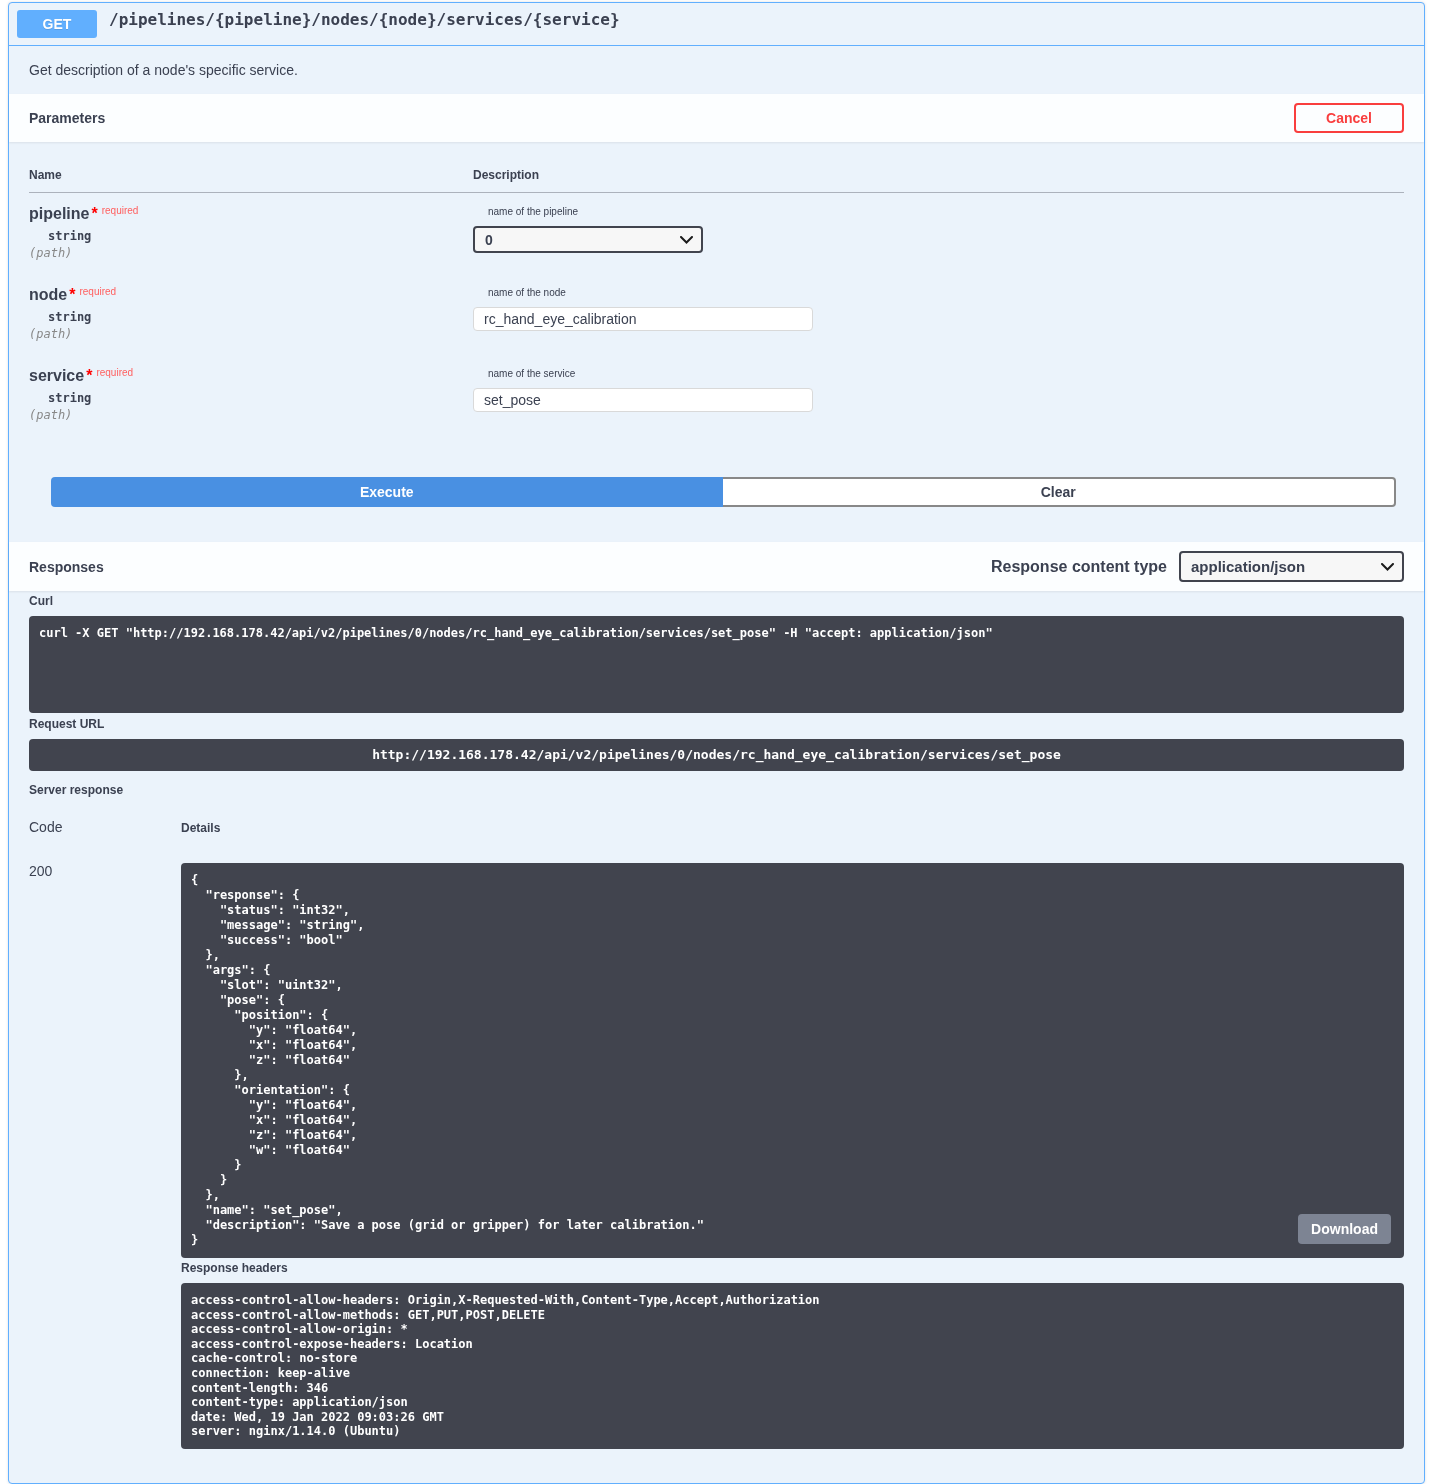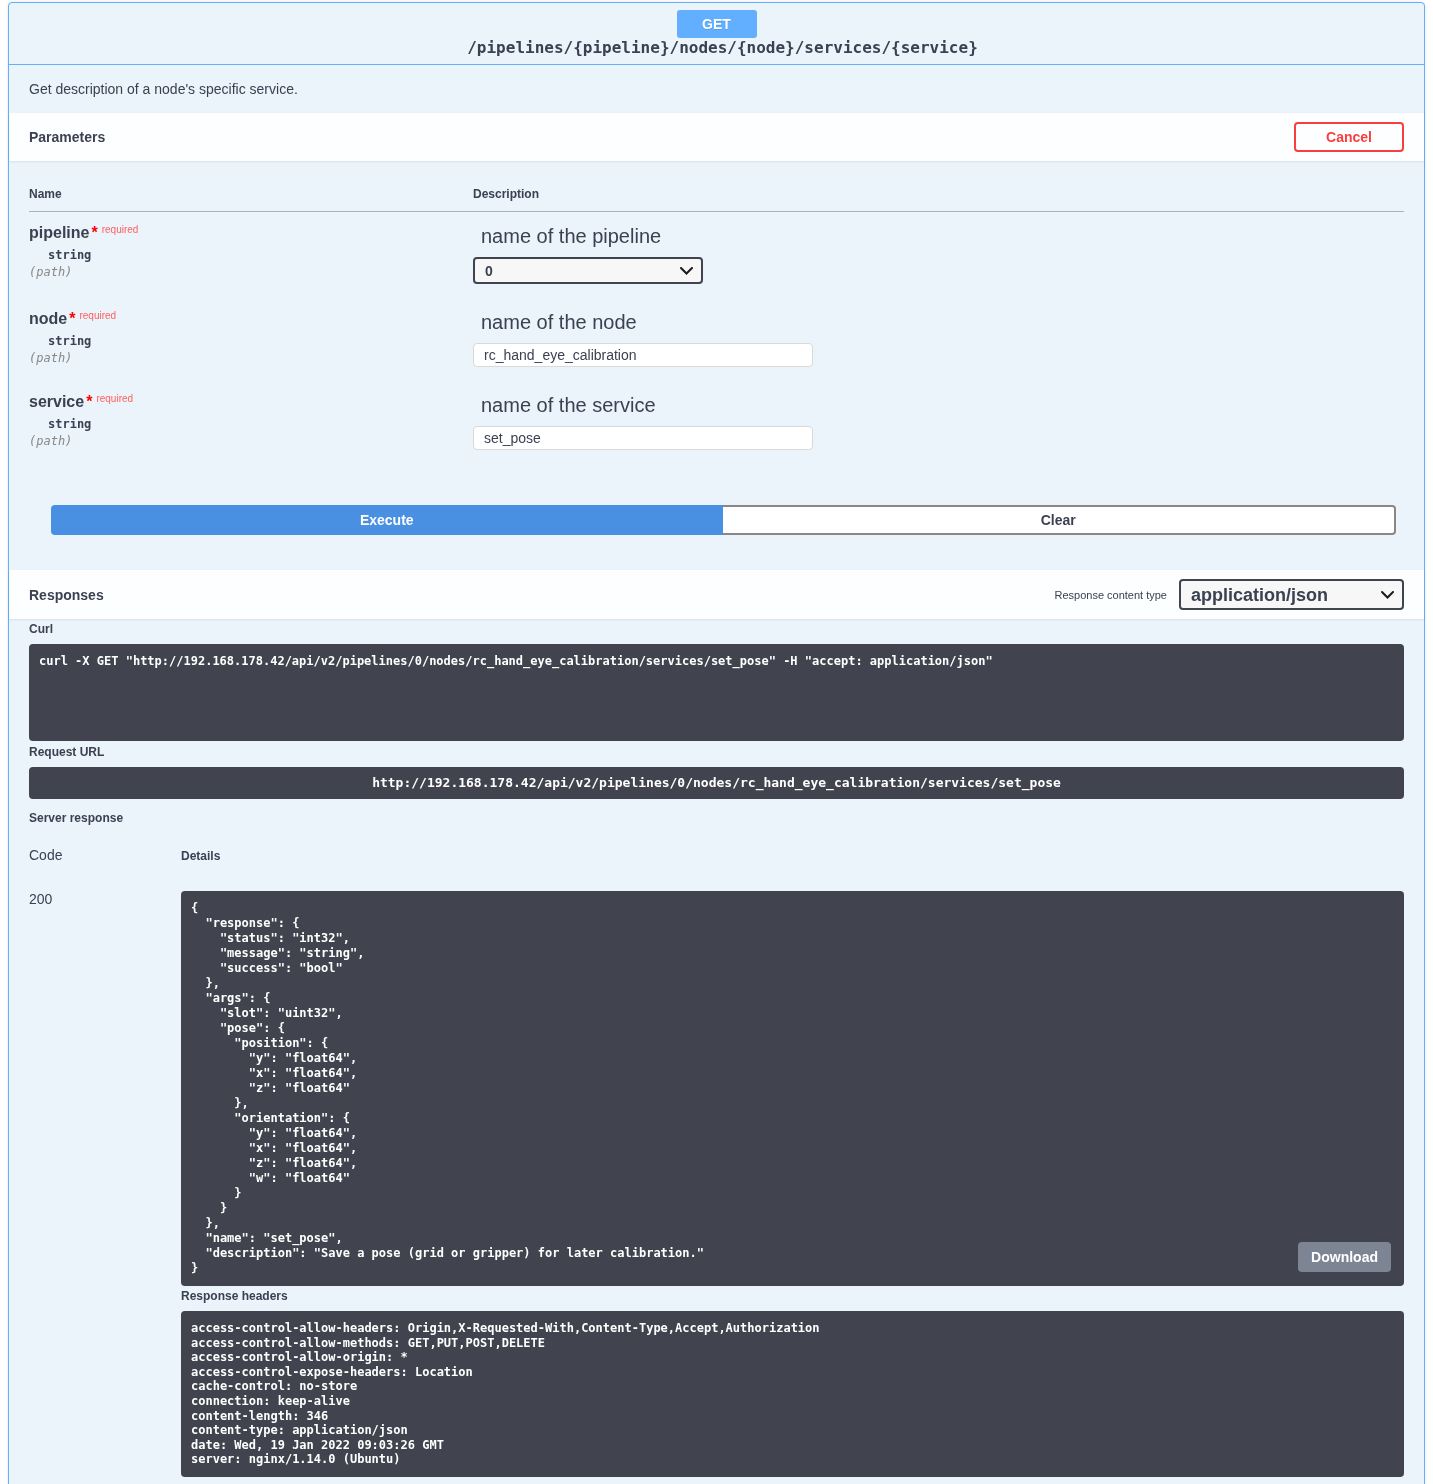--- a/index.html
+++ b/index.html
@@ -14,25 +14,24 @@
     margin:2px 8px 0 8px;
     border:1px solid #61affe;
     border-radius:4px;
     background:#ebf3fb;
     box-shadow:0 0 3px rgba(0,0,0,.12);
     min-height:1482px;
   }
 
   
   .opblock-summary {
-    display:flex; align-items:center;
+    display:flex; 
     padding:7px 8px;
     border-bottom:1px solid #61affe;
     cursor:pointer;
-    flex-direction:column;
   }
   .method-badge {
     display:inline-block; min-width:80px; text-align:center;
     background:#61affe; color:#fff;
     font-size:14px; font-weight:bold;
     padding:6px 15px; border-radius:3px;
     text-shadow:0 1px 0 rgba(0,0,0,.1);
   }
   .endpoint-path {
     font-family:"DejaVu Sans Mono", monospace;
@@ -70,21 +69,21 @@
   }
   .params-table td { vertical-align:top; }
   .col-name { width:444px; }
   .params-table tbody td { padding:12px 0 14px 0; }
 
   .param-name { font-size:16px; font-weight:bold; color:#3b4151; }
   .req-star { color:#f00; font-weight:bold; padding-left:2px; }
   .req-label { color:#ff6060; font-size:10px; position:relative; top:-5px; padding-left:4px; font-weight:normal; }
   .param-type { font-family:"DejaVu Sans Mono", monospace; font-size:12px; font-weight:bold; margin-top:6px; color:#3b4151;margin-left:19px; }
   .param-in { font-family:"DejaVu Sans Mono", monospace; font-size:12px; font-style:italic; color:#888; margin-top:3px; }
-  .param-desc { font-size:20px; color:#3b4151; margin:1px 0 9px 8px; }
+  .param-desc { font-size:10px; color:#3b4151; margin:1px 0 9px 15px; }
 
   .select-wrap { position:relative; display:inline-block; }
   .swagger-select {
     appearance:none; -webkit-appearance:none;
     font-family:"Liberation Sans", sans-serif;
     font-size:14px; font-weight:bold; color:#3b4151;
     border:2px solid #41444e; border-radius:4px;
     background:#f7f7f7; padding:3px 40px 3px 10px;
     height:27px; cursor:pointer;
   }
@@ -114,22 +113,22 @@
     border:2px solid #888; border-left:none;
     border-radius:0 4px 4px 0;
     font-family:"Liberation Sans", sans-serif;
     font-size:14px; font-weight:bold;
     height:30px; cursor:pointer;
   }
   .params-bottom-gap { height:14px; }
 
   
   .content-type-row { display:flex; align-items:center; }
-  .content-type-label { font-size:11px; font-weight:normal; padding-right:12px; }
-  .resp-select { width:225px; height:31px; font-size:18px; }
+  .content-type-label { font-size:16px; font-weight:bold; padding-right:12px; }
+  .resp-select { width:225px; height:31px; font-size:15px; }
 
   .responses-body { padding:0 20px 10px 20px; }
   .block-label { font-size:12px; font-weight:bold; color:#3b4151; margin:3px 0 8px 0; }
   .dark-block {
     background:#41444e; border-radius:4px; color:#fff;
     font-family:"DejaVu Sans Mono", monospace;
     font-size:12px; font-weight:600;
     padding:10px; white-space:pre; overflow:hidden;
   }
   .curl-block { min-height:97px; line-height:15px; margin-bottom:4px; }

